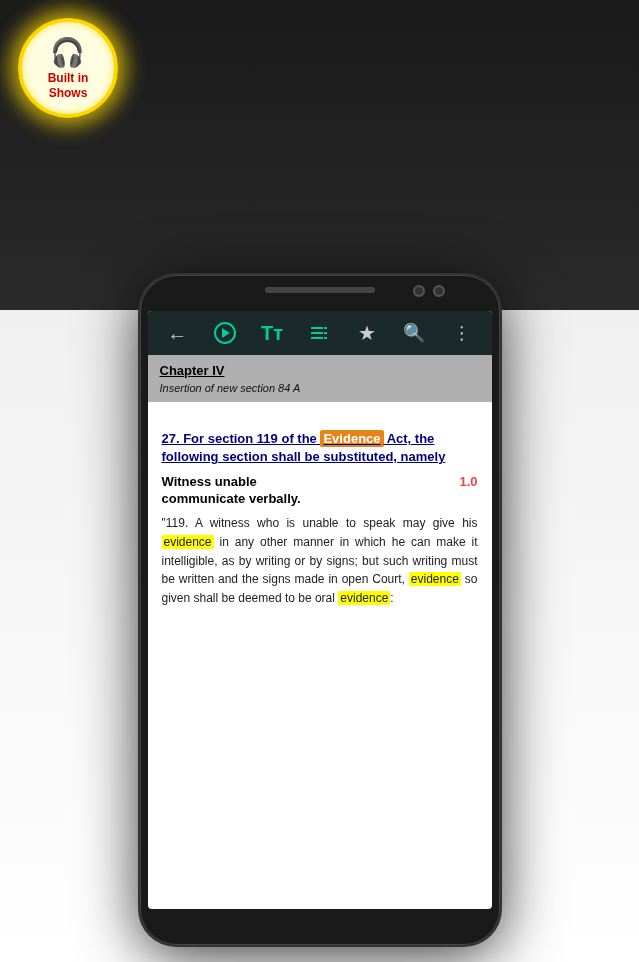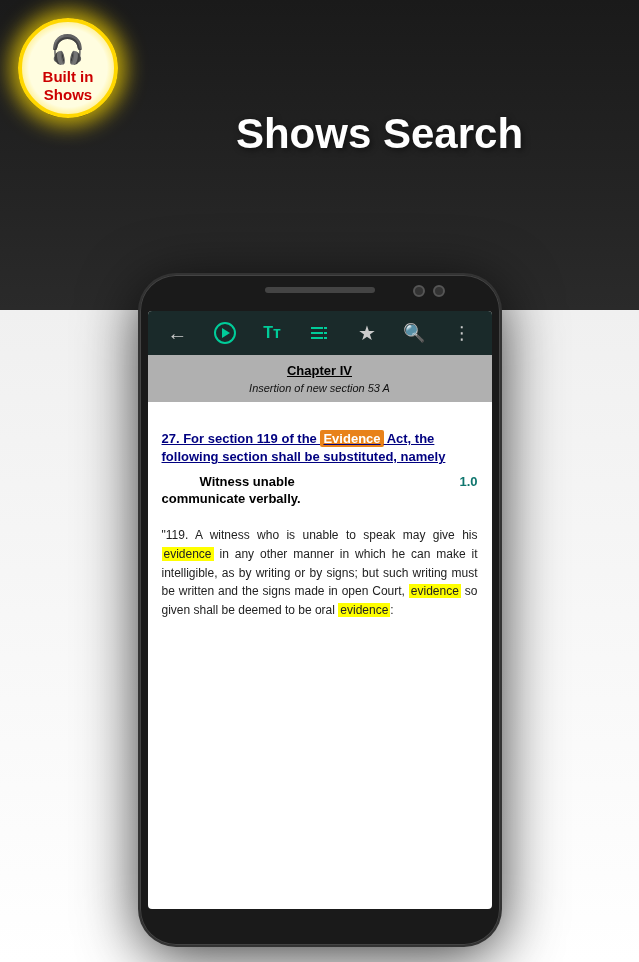--- a/index.html
+++ b/index.html
@@ -44,21 +44,21 @@
       justify-content: center;
       z-index: 10;
     }
 
     .audio-badge .headphone-icon {
       font-size: 28px;
       color: #cc0000;
     }
 
     .audio-badge .badge-text {
-      font-size: 15px;
+      font-size: 12px;
       font-weight: bold;
       color: #c00;
       text-align: center;
       line-height: 1.2;
       margin-top: 2px;
     }
 
     
     .title-area {
       position: absolute;
@@ -184,21 +184,20 @@
     
     .content-area {
       flex: 1;
       overflow: hidden;
       padding: 0;
     }
 
     
     .chapter-header {
       background: #b0b0b0;
-      text-align: center;
       padding: 8px 12px;
     }
 
     .chapter-title {
       font-size: 13px;
       font-weight: bold;
       text-decoration: underline;
       color: #000;
     }
 
@@ -229,40 +228,39 @@
       color: white;
       padding: 1px 3px;
       border-radius: 2px;
     }
 
     .witness-line {
       display: flex;
       justify-content: space-between;
       align-items: baseline;
       margin-bottom: 2px;
-      margin-left: 38px;
     }
 
     .witness-title {
       font-size: 13px;
       font-weight: bold;
       color: #000;
     }
 
     .witness-num {
       font-size: 13px;
       font-weight: bold;
-      color: #0f766e;
+      color: #ef4444;
     }
 
     .witness-subtitle {
       font-size: 13px;
       font-weight: bold;
       color: #000;
-      margin-bottom: 20px;
+      margin-bottom: 8px;
     }
 
     .body-text {
       font-size: 12px;
       color: #222;
       line-height: 1.55;
       text-align: justify;
     }
 
     .highlight-yellow {
@@ -299,60 +297,60 @@
 <div class="audio-badge">
   <span class="headphone-icon">🎧</span>
   <div class="badge-text">
     <span>Built in</span><br>
     <span>Shows</span>
   </div>
 </div>
 
 <div class="title-area">
   <h1>
-    <span>Shows Search</span><br>
+    <br>
   </h1>
 </div>
 
 <div class="phone-container">
   <div class="phone-body">
     <div class="phone-top-bar"></div>
     <div class="phone-camera-left"></div>
     <div class="phone-camera-right"></div>
 
     <div class="phone-screen">
 
       <div class="toolbar">
         <div class="toolbar-icon back">←</div>
         <div class="toolbar-icon">
           <div class="play-circle">
             <div class="play-triangle"></div>
           </div>
         </div>
-        <div class="toolbar-icon" style="color:#00cc99; font-weight:bold; font-size:16px;">Tт</div>
+        <div class="toolbar-icon" style="color:#00cc99; font-weight:bold; font-size:20px;">Tт</div>
         <div class="toolbar-icon" style="color:#00cc99;">
           <svg width="20" height="20" viewBox="0 0 20 20" fill="none" xmlns="http://www.w3.org/2000/svg">
             <rect x="2" y="4" width="12" height="2" fill="#00cc99"></rect>
             <rect x="2" y="9" width="12" height="2" fill="#00cc99"></rect>
             <rect x="2" y="14" width="12" height="2" fill="#00cc99"></rect>
             <rect x="15" y="4" width="3" height="2" fill="#00cc99"></rect>
             <rect x="15" y="9" width="3" height="2" fill="#00cc99"></rect>
             <rect x="15" y="14" width="3" height="2" fill="#00cc99"></rect>
           </svg>
         </div>
         <div class="toolbar-icon star">★</div>
         <div class="toolbar-icon" style="color:#00cc99; font-size:18px;">🔍</div>
         <div class="toolbar-icon dots" style="font-size:18px;">⋮</div>
       </div>
 
       <div class="content-area">
 
         <div class="chapter-header">
           <div class="chapter-title">Chapter IV</div>
-          <div class="chapter-subtitle">Insertion of new section 53 A</div>
+          <div class="chapter-subtitle">Insertion of new section 84 A</div>
         </div>
 
         <div class="book-content">
 
           <div class="section-heading">
             27. For section 119 of the <span class="highlight-orange">Evidence</span> Act, the following section shall be substituted, namely
           </div>
 
           <div class="witness-line">
             <span class="witness-title">Witness unable</span>

